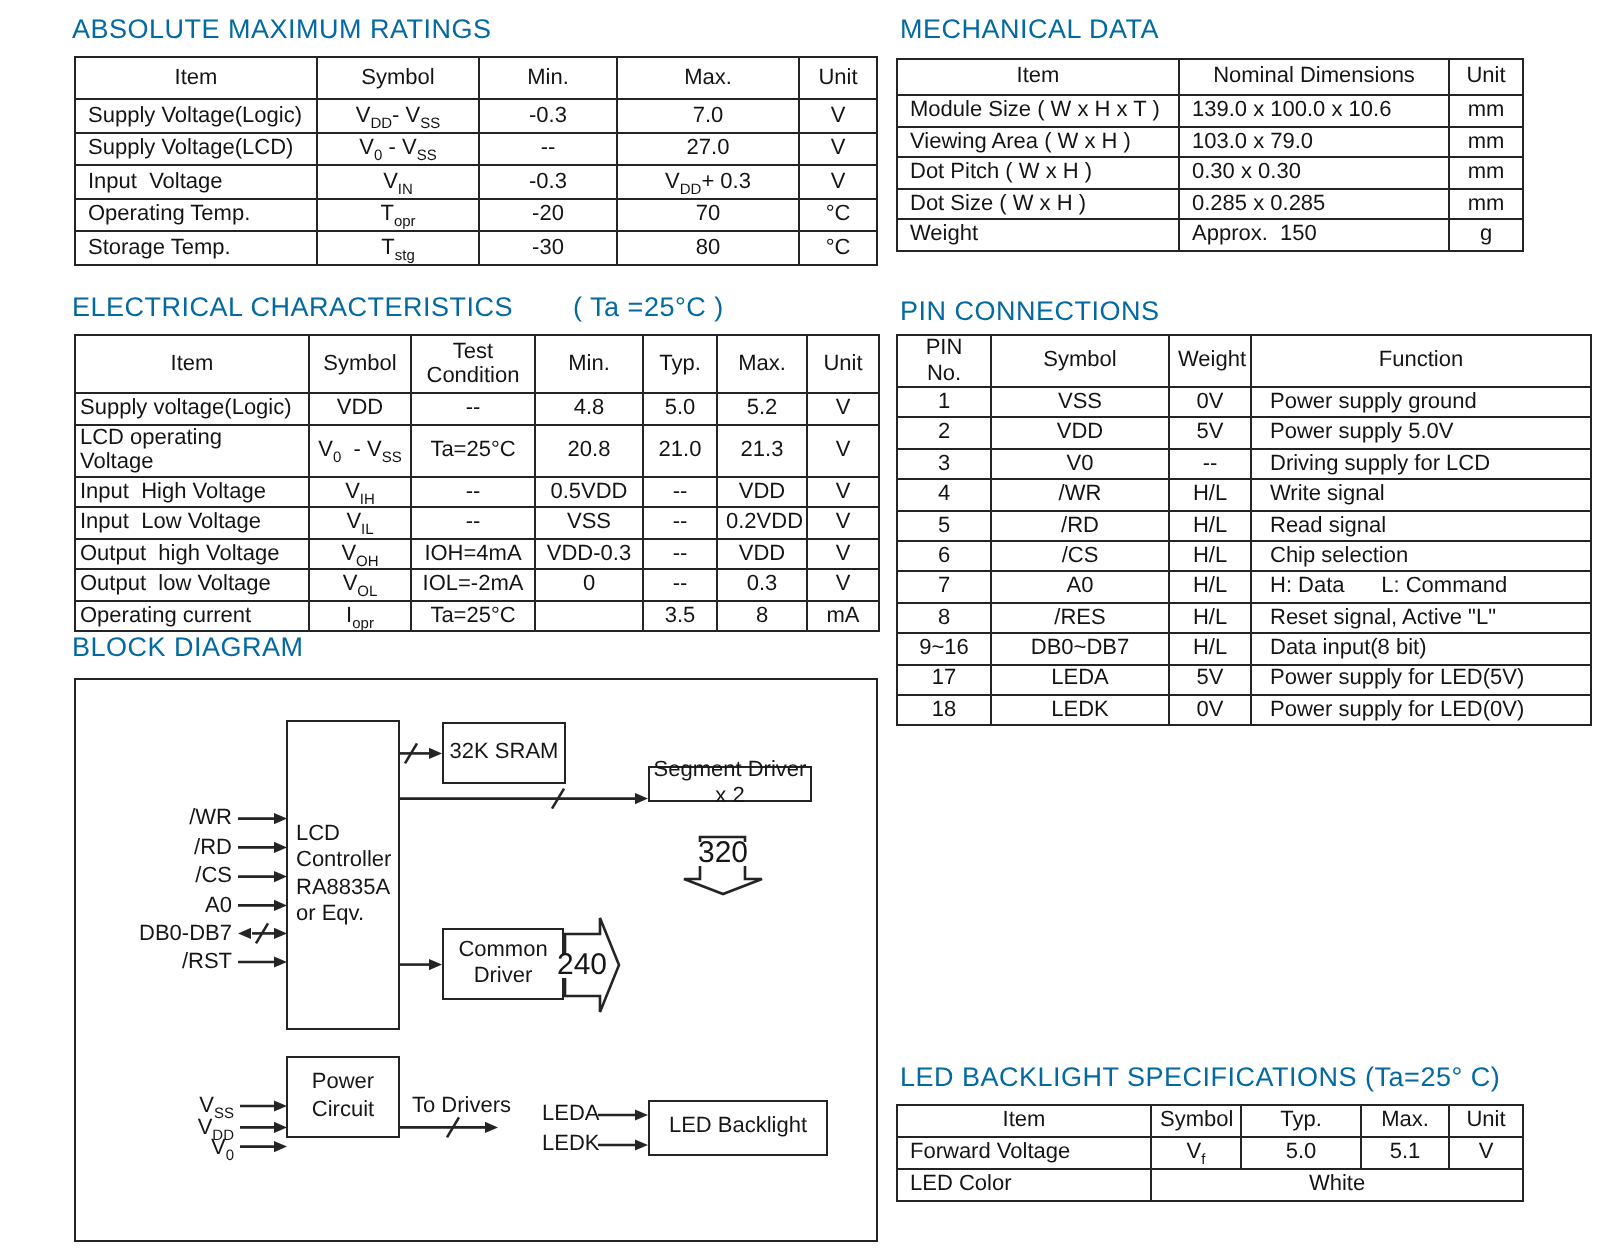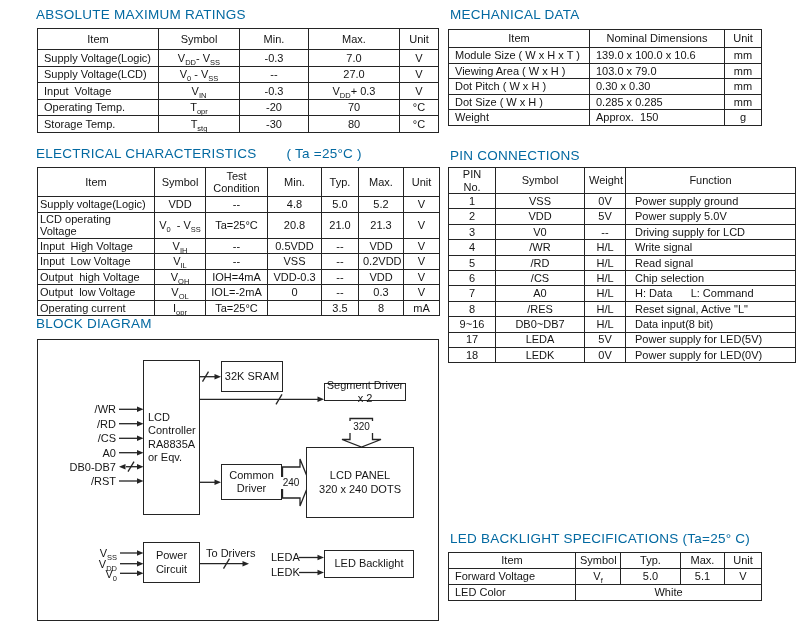--- a/index.html
+++ b/index.html
@@ -28,21 +28,21 @@
   .diagram{position:absolute;left:37px;top:339px;width:400px;height:280px;
            border:1.5px solid #242424;background:#fff;}
   .diagram svg{position:absolute;left:0;top:0;}
   .dbox{position:absolute;box-sizing:border-box;border:1.4px solid #242424;background:#fff;
         display:flex;flex-direction:column;justify-content:center;align-items:center;
         font-size:11px;line-height:13.5px;text-align:center;white-space:pre-line;}
   .dbox.left{align-items:flex-start;text-align:left;padding-left:4px;}
   .dlabel{position:absolute;font-size:11px;line-height:12px;white-space:nowrap;}
   .dlabel.r{text-align:right;}
   .dlabel.c{text-align:center;background:#fff;}
-  .buslbl{font-size:10px;}
+  .buslbl{font-size:15px;}
 </style>
 </head>
 <body>
 
 <div class="sec-title" style="left:36px;top:7px">ABSOLUTE MAXIMUM RATINGS</div>
 <div class="sec-title" style="left:450px;top:7px">MECHANICAL DATA</div>
 <div class="sec-title" style="left:36px;top:146px">
   <span>ELECTRICAL CHARACTERISTICS</span><span class="cond">( Ta =25°C )</span>
 </div>
 <div class="sec-title" style="left:450px;top:148px">PIN CONNECTIONS</div>
@@ -406,25 +406,23 @@
     </g>
   </svg>
 
   <div class="dbox left" id="box-controller" style="left:105px;top:20px;width:57px;height:155px">LCD
 Controller
 RA8835A
 or Eqv.</div>
   <div class="dbox" style="left:183px;top:21px;width:62px;height:31px">32K SRAM</div>
   <div class="dbox" style="left:286px;top:43px;width:82px;height:18px">Segment Driver
 x 2</div>
-  <div class="dbox" style="left:268px;top:107px;width:108px;height:71px">LCD  PANEL
-320 x 240 DOTS</div>
   <div class="dbox" style="left:183px;top:124px;width:61px;height:36px">Common
 Driver</div>
-  <div class="dbox" style="left:105px;top:202px;width:57px;height:41px">Power
+  <div class="dbox" style="left:105px;top:188px;width:57px;height:41px">Power
 Circuit</div>
   <div class="dbox" style="left:286px;top:210px;width:90px;height:28px">LED Backlight</div>
 
   <div class="dlabel r" style="left:18px;top:63px;width:60px">/WR</div>
   <div class="dlabel r" style="left:18px;top:77.5px;width:60px">/RD</div>
   <div class="dlabel r" style="left:18px;top:92px;width:60px">/CS</div>
   <div class="dlabel r" style="left:18px;top:106.5px;width:60px">A0</div>
   <div class="dlabel r" style="left:18px;top:120.5px;width:60px">DB0-DB7</div>
   <div class="dlabel r" style="left:18px;top:135px;width:60px">/RST</div>
 

